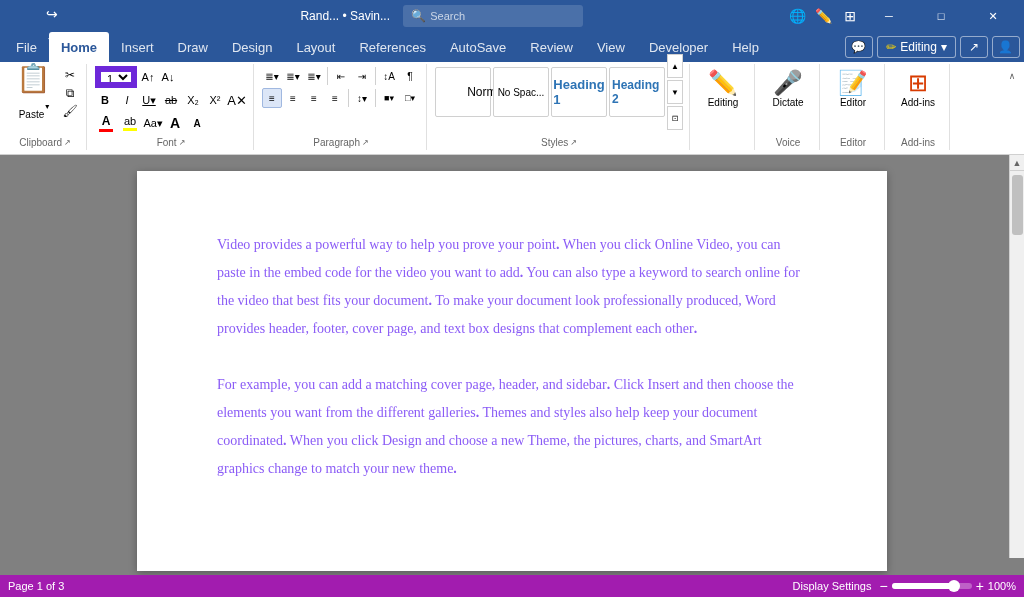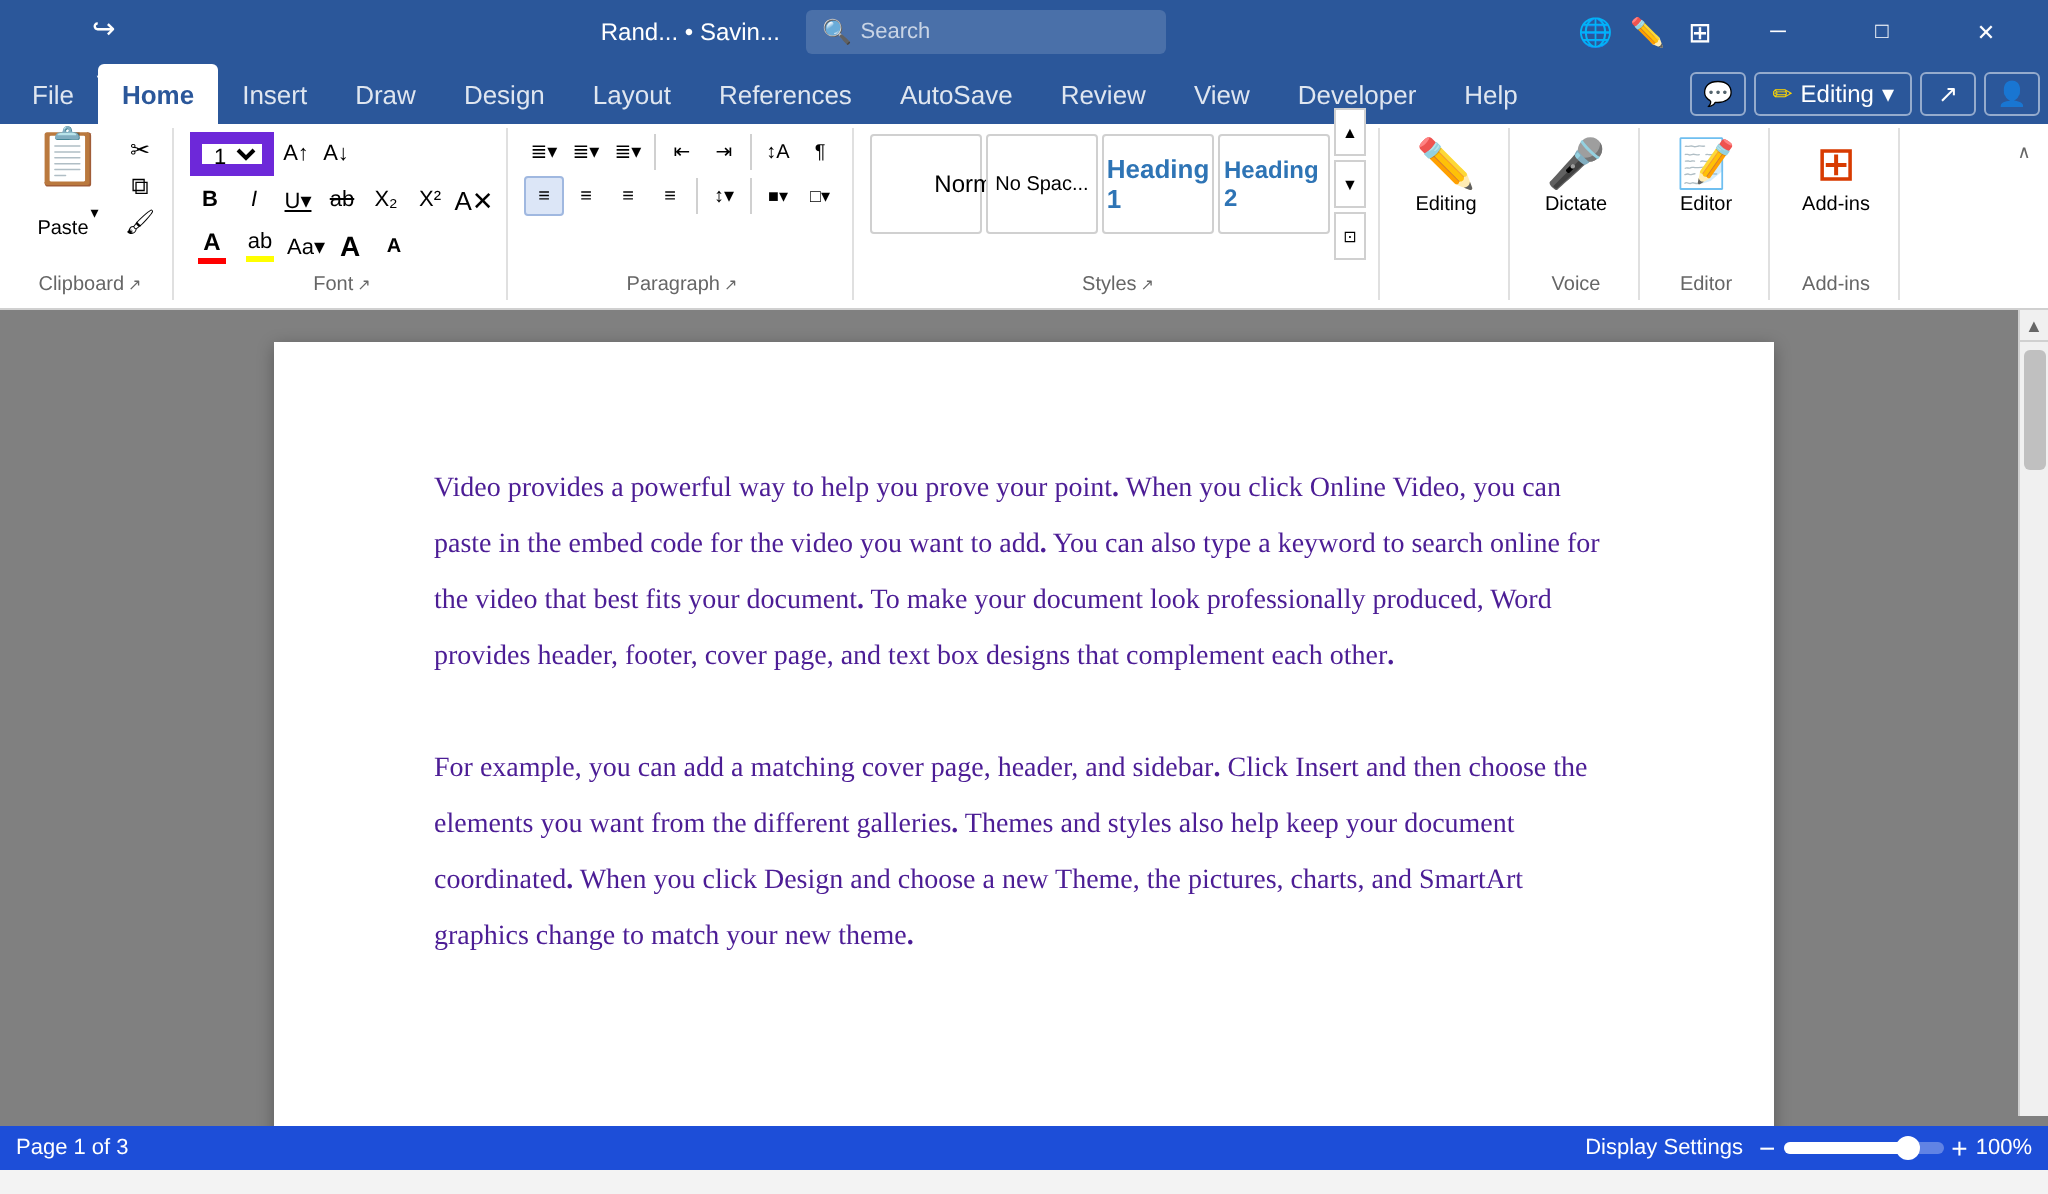--- a/index.html
+++ b/index.html
@@ -150,41 +150,41 @@
       display: flex; flex-direction: column; align-items: center; justify-content: flex-start;
       width: 50px; height: 52px; cursor: pointer; border-radius: 3px;
       border: 1px solid transparent; padding: 4px 2px 2px;
       font-size: 10px; text-align: center; gap: 2px;
     }
     .large-icon { font-size: 24px; line-height: 1; }
     .btn-label { font-size: 10px; line-height: 1.2; }
 
     
     #status-bar {
-      position: fixed; bottom: 12px; left: 0; right: 0;
-      background: #1d4ed8; color: white; height: 22px;
+      position: fixed; bottom: 0; left: 0; right: 0;
+      background: #a21caf; color: white; height: 22px;
       display: flex; align-items: center; padding: 0 8px; font-size: 11px;
       justify-content: space-between;
     }
     #status-bar .left { display: flex; align-items: center; gap: 12px; }
     #status-bar .right { display: flex; align-items: center; gap: 8px; }
     .zoom-slider { display: flex; align-items: center; gap: 4px; }
     .zoom-btn { background: none; border: none; color: white; cursor: pointer; font-size: 14px; }
 
     
     #doc-area {
       background: #808080; overflow-y: auto; overflow-x: hidden;
       display: flex; justify-content: center; padding: 16px 0;
       height: calc(100vh - 32px - 30px - 88px - 22px);
     }
     #doc-page {
       background: white; width: 750px; min-height: 400px;
       box-shadow: 0 2px 8px rgba(0,0,0,0.3);
       padding: 60px 80px; font-size: 14px; line-height: 2;
-      color: #4c1d95; font-family: 'Times New Roman', serif;
+      color: #8b5cf6; font-family: 'Times New Roman', serif;
       position: relative;
     }
     #doc-page p { margin-bottom: 0; }
 
     
     #scroll-right {
       position: absolute; right: 0; top: 0; bottom: 22px;
       width: 15px; background: #f0f0f0; border-left: 1px solid #d0d0d0;
       display: flex; flex-direction: column; align-items: center;
     }

